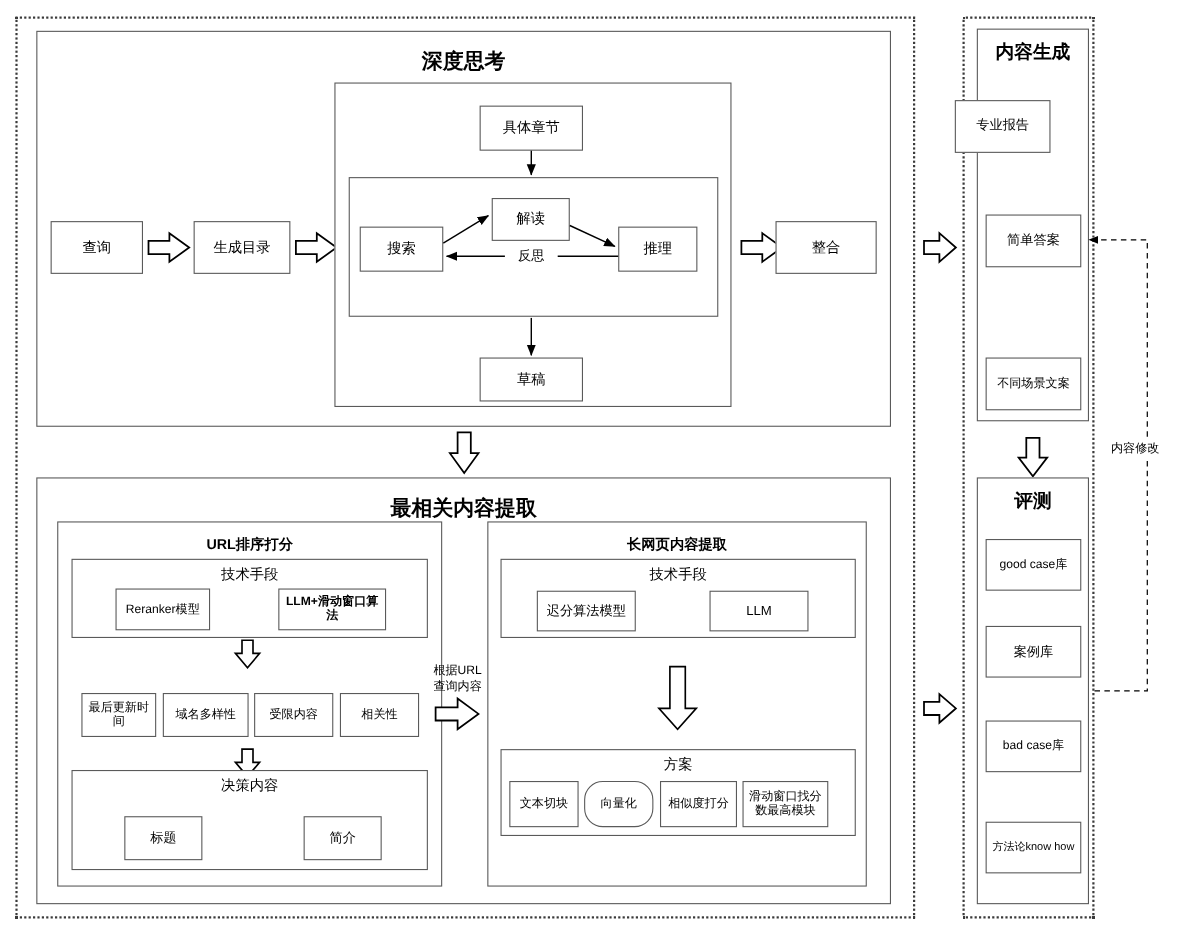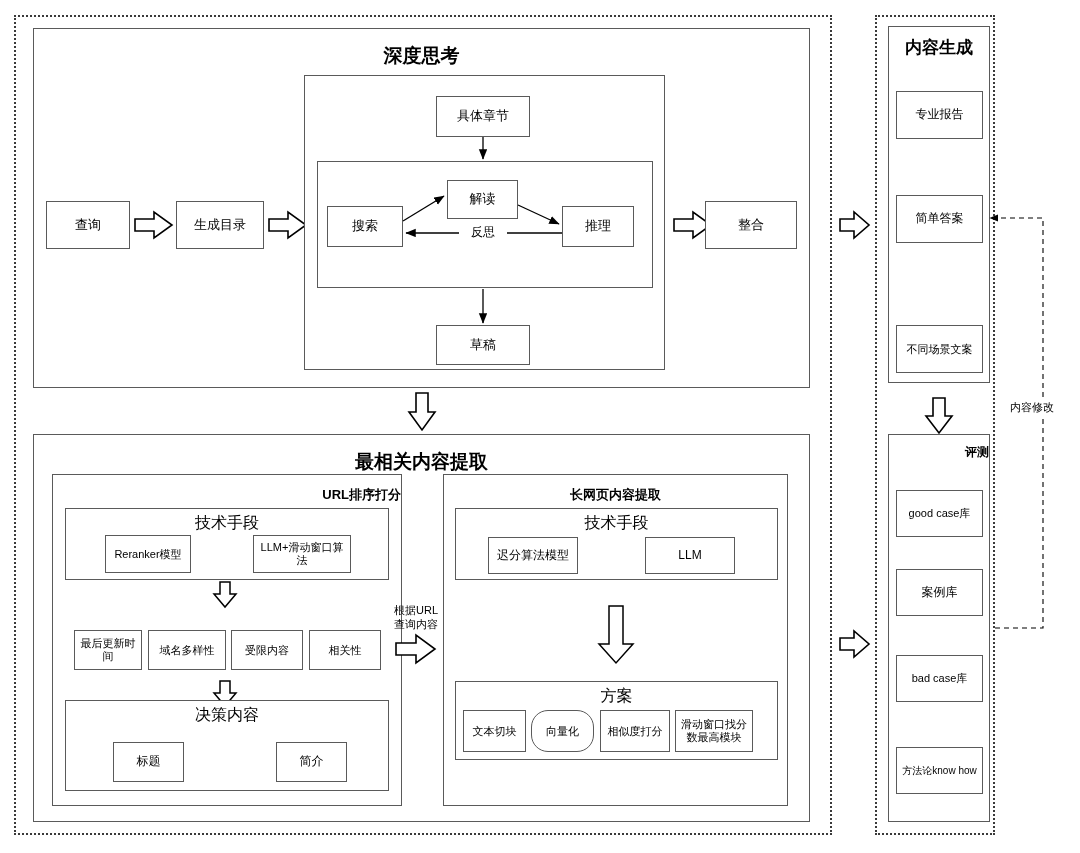--- a/index.html
+++ b/index.html
@@ -38,21 +38,21 @@
   }
   .title{
     position:absolute;
     width:100%;
     text-align:center;
     font-weight:bold;
     color:#000;
   }
   .t-big{font-size:19px;}
   .t-mid{font-size:13px;}
-  .t-sec{font-size:16px;font-weight:normal;}
+  .t-sec{font-size:13px;font-weight:normal;}
   .lbl{
     position:absolute;
     font-size:11px;
     color:#000;
     line-height:1.25;
     text-align:left;
     white-space:pre-line;
   }
   .fs13{font-size:13px;}
   .fs12{font-size:12px;}
@@ -126,28 +126,28 @@
 
   <svg class="blockarrow" style="left:408px;top:393px;width:28px;height:38px;" viewBox="0 0 28 38">
     <polygon points="8,0 20,0 20,19 27,19 14,37 1,19 8,19" fill="#ffffff" stroke="#000000" stroke-width="1.6"></polygon>
   </svg>
 
   <div class="abs panel" style="left:33px;top:434px;width:777px;height:388px;">
     <div class="title t-big" style="top:14px;">最相关内容提取</div>
   </div>
 
   <div class="abs panel" style="left:52px;top:474px;width:350px;height:332px;">
-    <div class="title t-mid" style="top:11px;text-align:right;">URL排序打分</div>
+    <div class="title t-mid" style="top:11px;">URL排序打分</div>
   </div>
 
   <div class="abs panel" style="left:65px;top:508px;width:324px;height:72px;">
     <div class="title t-sec" style="top:4px;">技术手段</div>
   </div>
   <div class="abs box fs11" style="left:105px;top:535px;width:86px;height:38px;">Reranker模型</div>
-  <div class="abs box fs11" style="left:253px;top:535px;width:98px;height:38px;padding:0 4px;">LLM+滑动窗口算法</div>
+  <div class="abs box fs11" style="left:253px;top:535px;width:98px;height:38px;padding:0 4px;font-weight:bold;">LLM+滑动窗口算法</div>
 
   <svg class="blockarrow" style="left:213px;top:582px;width:24px;height:26px;" viewBox="0 0 24 26">
     <polygon points="7,0 17,0 17,12 23,12 12,25 1,12 7,12" fill="#ffffff" stroke="#000000" stroke-width="1.5"></polygon>
   </svg>
 
   <div class="abs box fs11" style="left:74px;top:630px;width:68px;height:40px;padding:0 3px;">最后更新时间</div>
   <div class="abs box fs11" style="left:148px;top:630px;width:78px;height:40px;">域名多样性</div>
   <div class="abs box fs11" style="left:231px;top:630px;width:72px;height:40px;">受限内容</div>
   <div class="abs box fs11" style="left:309px;top:630px;width:72px;height:40px;">相关性</div>
 
@@ -195,30 +195,30 @@
     <polygon points="0,8 14,8 14,1 29,14 14,27 14,20 0,20" fill="#ffffff" stroke="#000000" stroke-width="1.6"></polygon>
   </svg>
 
   <svg class="blockarrow" style="left:840px;top:630px;width:30px;height:28px;" viewBox="0 0 30 28">
     <polygon points="0,8 14,8 14,1 29,14 14,27 14,20 0,20" fill="#ffffff" stroke="#000000" stroke-width="1.6"></polygon>
   </svg>
 
   <div class="abs panel" style="left:888px;top:26px;width:102px;height:357px;">
     <div class="title t-big" style="top:9px;font-size:17px;">内容生成</div>
   </div>
-  <div class="abs box fs12" style="left:896px;top:91px;width:87px;height:48px;">专业报告</div>
+  <div class="abs box fs12" style="left:868px;top:91px;width:87px;height:48px;font-family:Liberation Mono, monospace;">专业报告</div>
   <div class="abs box fs12" style="left:896px;top:195px;width:87px;height:48px;">简单答案</div>
   <div class="abs box fs11" style="left:896px;top:325px;width:87px;height:48px;">不同场景文案</div>
 
   <svg class="blockarrow" style="left:925px;top:398px;width:28px;height:36px;" viewBox="0 0 28 36">
     <polygon points="8,0 20,0 20,18 27,18 14,35 1,18 8,18" fill="#ffffff" stroke="#000000" stroke-width="1.6"></polygon>
   </svg>
 
   <div class="abs panel" style="left:888px;top:434px;width:102px;height:388px;">
-    <div class="title t-big" style="top:9px;font-size:12px;text-align:right;">评测</div>
+    <div class="title t-big" style="top:9px;font-size:17px;">评测</div>
   </div>
   <div class="abs box fs11" style="left:896px;top:490px;width:87px;height:47px;">good case库</div>
   <div class="abs box fs12" style="left:896px;top:569px;width:87px;height:47px;">案例库</div>
   <div class="abs box fs11" style="left:896px;top:655px;width:87px;height:47px;">bad case库</div>
   <div class="abs box fs10" style="left:896px;top:747px;width:87px;height:47px;">方法论know how</div>
 
   <svg style="width:1080px;height:853px;">
     <defs>
       <marker id="ah2" markerWidth="9" markerHeight="9" refX="7.5" refY="3.2" orient="auto" markerUnits="strokeWidth">
         <path d="M0,0 L8,3.2 L0,6.4 z" fill="#000000"></path>

